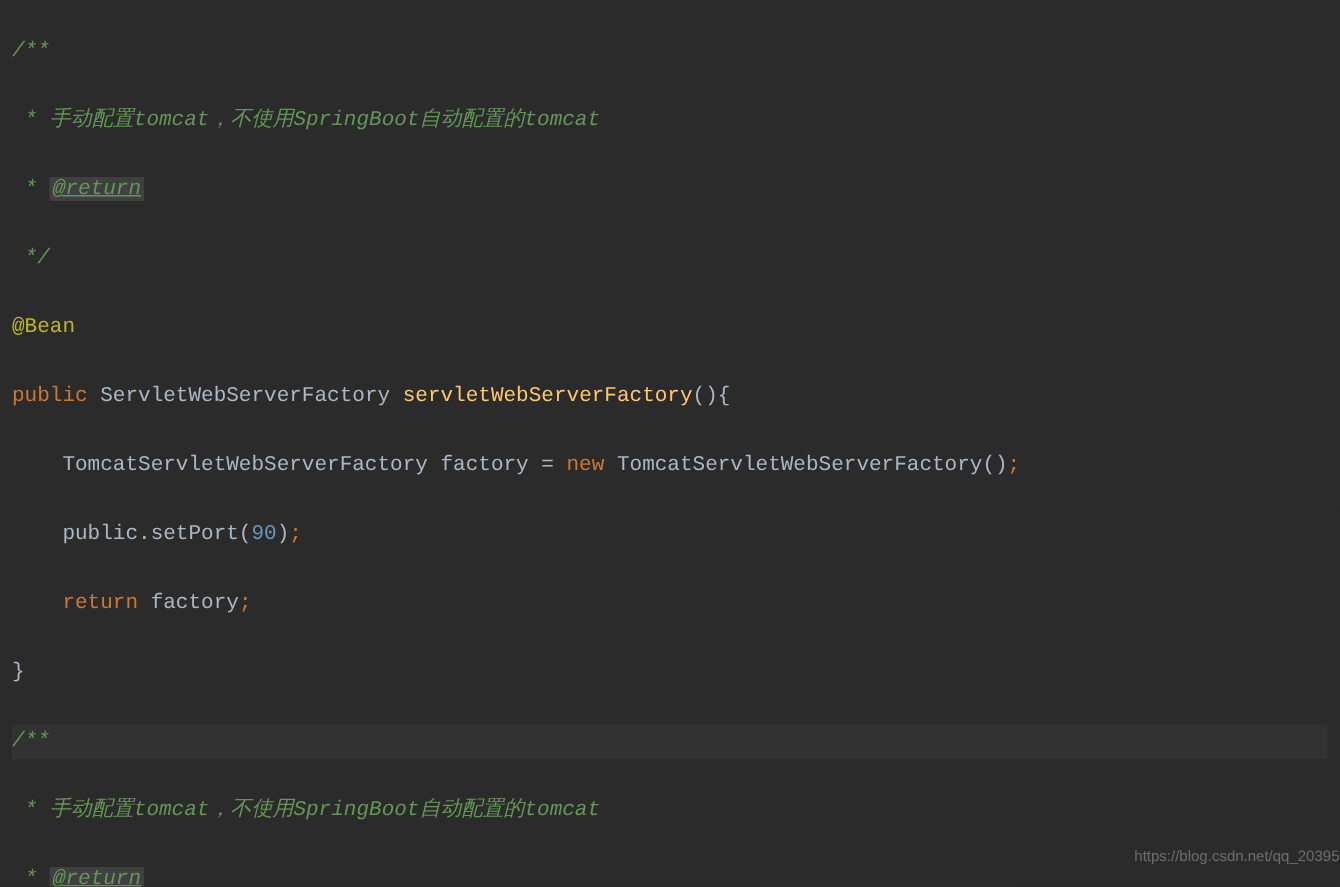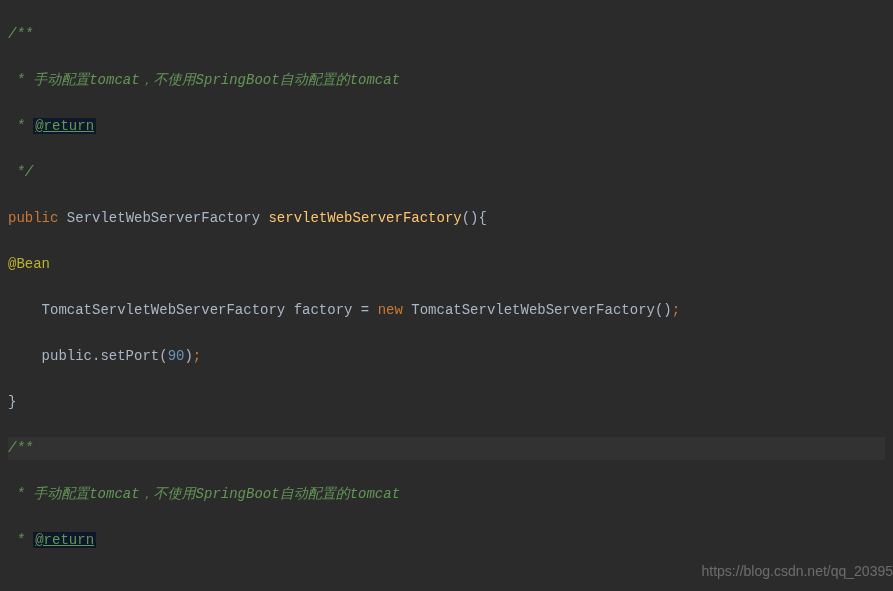--- a/index.html
+++ b/index.html
@@ -19,49 +19,50 @@
       white-space: pre;
     }
     .line {
       display: block;
       min-height: 23px;
     }
     .line.highlighted {
       background: #323232;
     }
     .comment-doc { color: #629755; font-style: italic; }
-    .return-tag { color: #629755; text-decoration: underline; background: #0f172a; padding: 0 2px; }
+    .return-tag { color: #629755; font-style: italic; text-decoration: underline; background: #404040; padding: 0 2px; }
     .annotation { color: #bbb529; }
     .keyword { color: #cc7832; }
     .type { color: #a9b7c6; }
     .method-decl { color: #ffc66d; }
     .number { color: #6897bb; text-align: right; }
     .paren { color: #a9b7c6; }
     .semi { color: #cc7832; }
     .watermark {
       position: absolute;
       bottom: 8px;
       right: 0;
       color: rgba(255,255,255,0.3);
-      font-size: 14px;
+      font-size: 10px;
       font-family: Arial, sans-serif;
     }
   </style>
 </head>
 <body>
 
 <div class="code-area">
 <span class="line"><span class="comment-doc">/**</span></span>
 <span class="line"><span class="comment-doc"> * 手动配置tomcat，不使用SpringBoot自动配置的tomcat</span></span>
 <span class="line"><span class="comment-doc"> * </span><span class="return-tag">@return</span></span>
 <span class="line"><span class="comment-doc"> */</span></span>
+<span class="line"><span class="annotation">@Bean</span></span>
 <span class="line"><span class="keyword">public</span><span class="type"> ServletWebServerFactory </span><span class="method-decl">servletWebServerFactory</span><span class="paren">(){</span></span>
-<span class="line"><span class="annotation">@Bean</span></span>
 <span class="line"><span>    </span><span>TomcatServletWebServerFactory factory = </span><span class="keyword">new</span><span> TomcatServletWebServerFactory()</span><span class="semi">;</span></span>
 <span class="line"><span>    </span><span>public.setPort(</span><span class="number">90</span><span>)</span><span class="semi">;</span></span>
+<span class="line"><span>    </span><span class="keyword">return</span><span> factory</span><span class="semi">;</span></span>
 <span class="line"><span>}</span></span>
 <span class="line highlighted"><span class="comment-doc">/**</span></span>
 <span class="line"><span class="comment-doc"> * 手动配置tomcat，不使用SpringBoot自动配置的tomcat</span></span>
 <span class="line"><span class="comment-doc"> * </span><span class="return-tag">@return</span></span>
 
 
 
 
 
 

